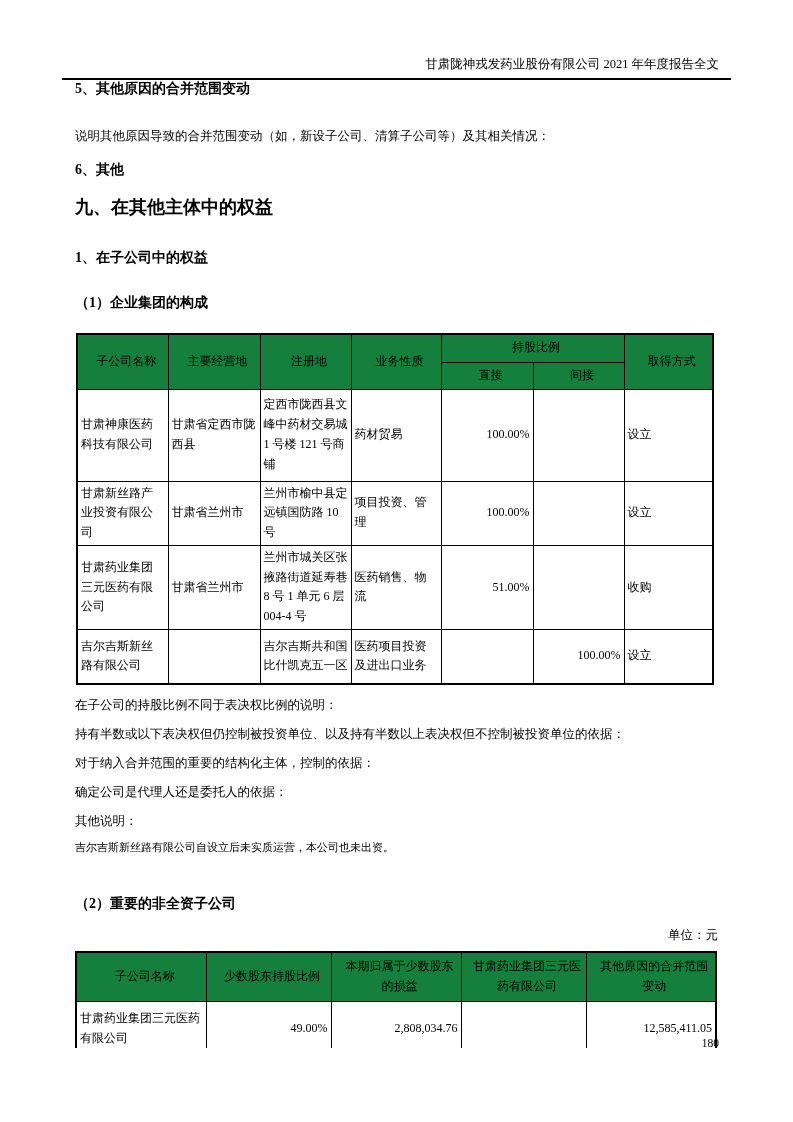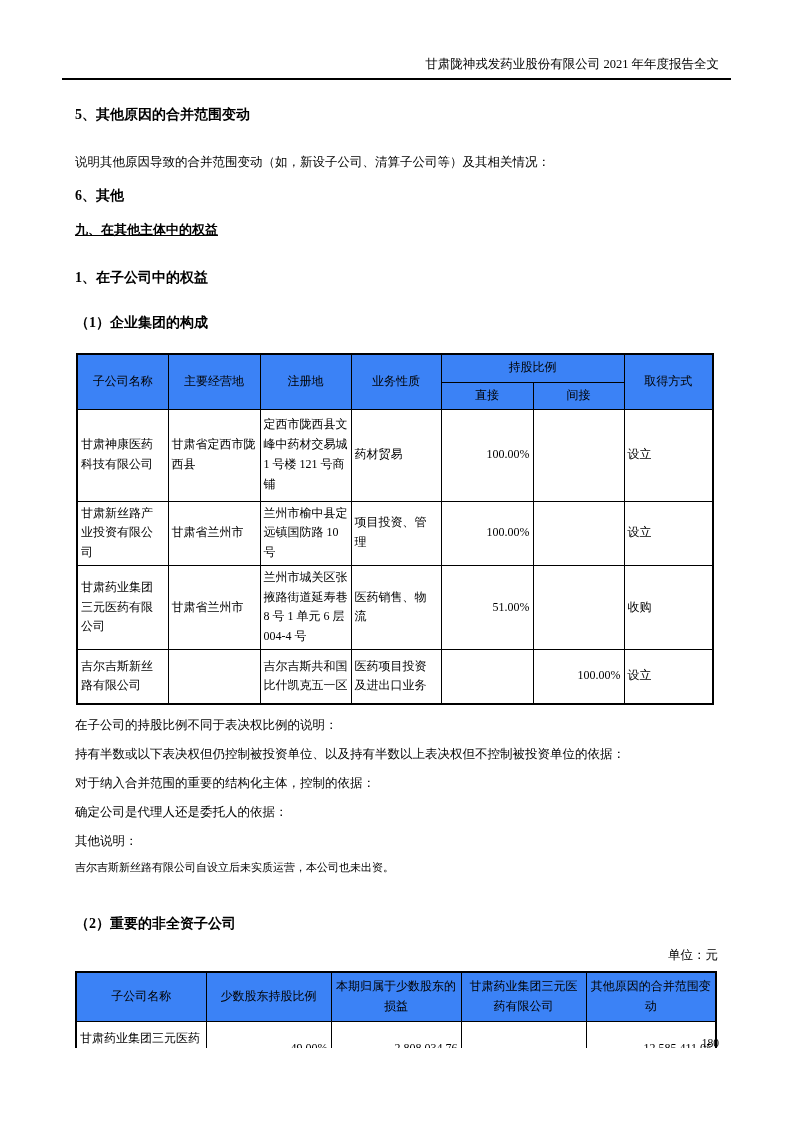--- a/index.html
+++ b/index.html
@@ -19,29 +19,28 @@
     font-size: 12.5px;
   }
 
   .h-l2 { 
     margin: 0 75px 0 75px;
     font-size: 14px;
     font-weight: bold;
   }
   .h-l1 { 
     margin: 0 75px 0 75px;
-    font-size: 13px;
+    font-size: 18px;
     font-weight: bold;
-    text-decoration: underline;
   }
   .para {
     margin: 0 75px 0 75px;
     font-size: 12.5px;
   }
-  .mt-26 { margin-top: 26px; }
+  .mt-26 { }
   .mt-30 { margin-top: 30px; }
   .mt-24 { margin-top: 16px; }
   .mt-27 { margin-top: 27px; }
   .mt-13 { margin-top: 13px; }
   .mt-40 { margin-top: 40px; }
 
   table {
     border-collapse: collapse;
     table-layout: fixed;
     font-size: 12px;
@@ -51,23 +50,24 @@
   th, td {
     border: 1px solid #000;
     padding: 2px 3px;
     line-height: 1.65;
     vertical-align: middle;
     overflow: hidden;
     word-break: break-all;
   }
   table { border: 2px solid #000; }
   th {
-    background: #3b82f6;
+    background: #15803d;
     font-weight: normal;
     text-align: center;
+    padding-left: 10px;
   }
   td.al { text-align: left; }
   td.ar { text-align: right; }
 
   .note { margin: 12px 75px 0 75px; font-size: 12.5px; }
   .note-big { margin: 10px 75px 0 75px; font-size: 11px; }
 
   .unit-line {
     margin: 14px 75px 0 75px;
     text-align: right;

